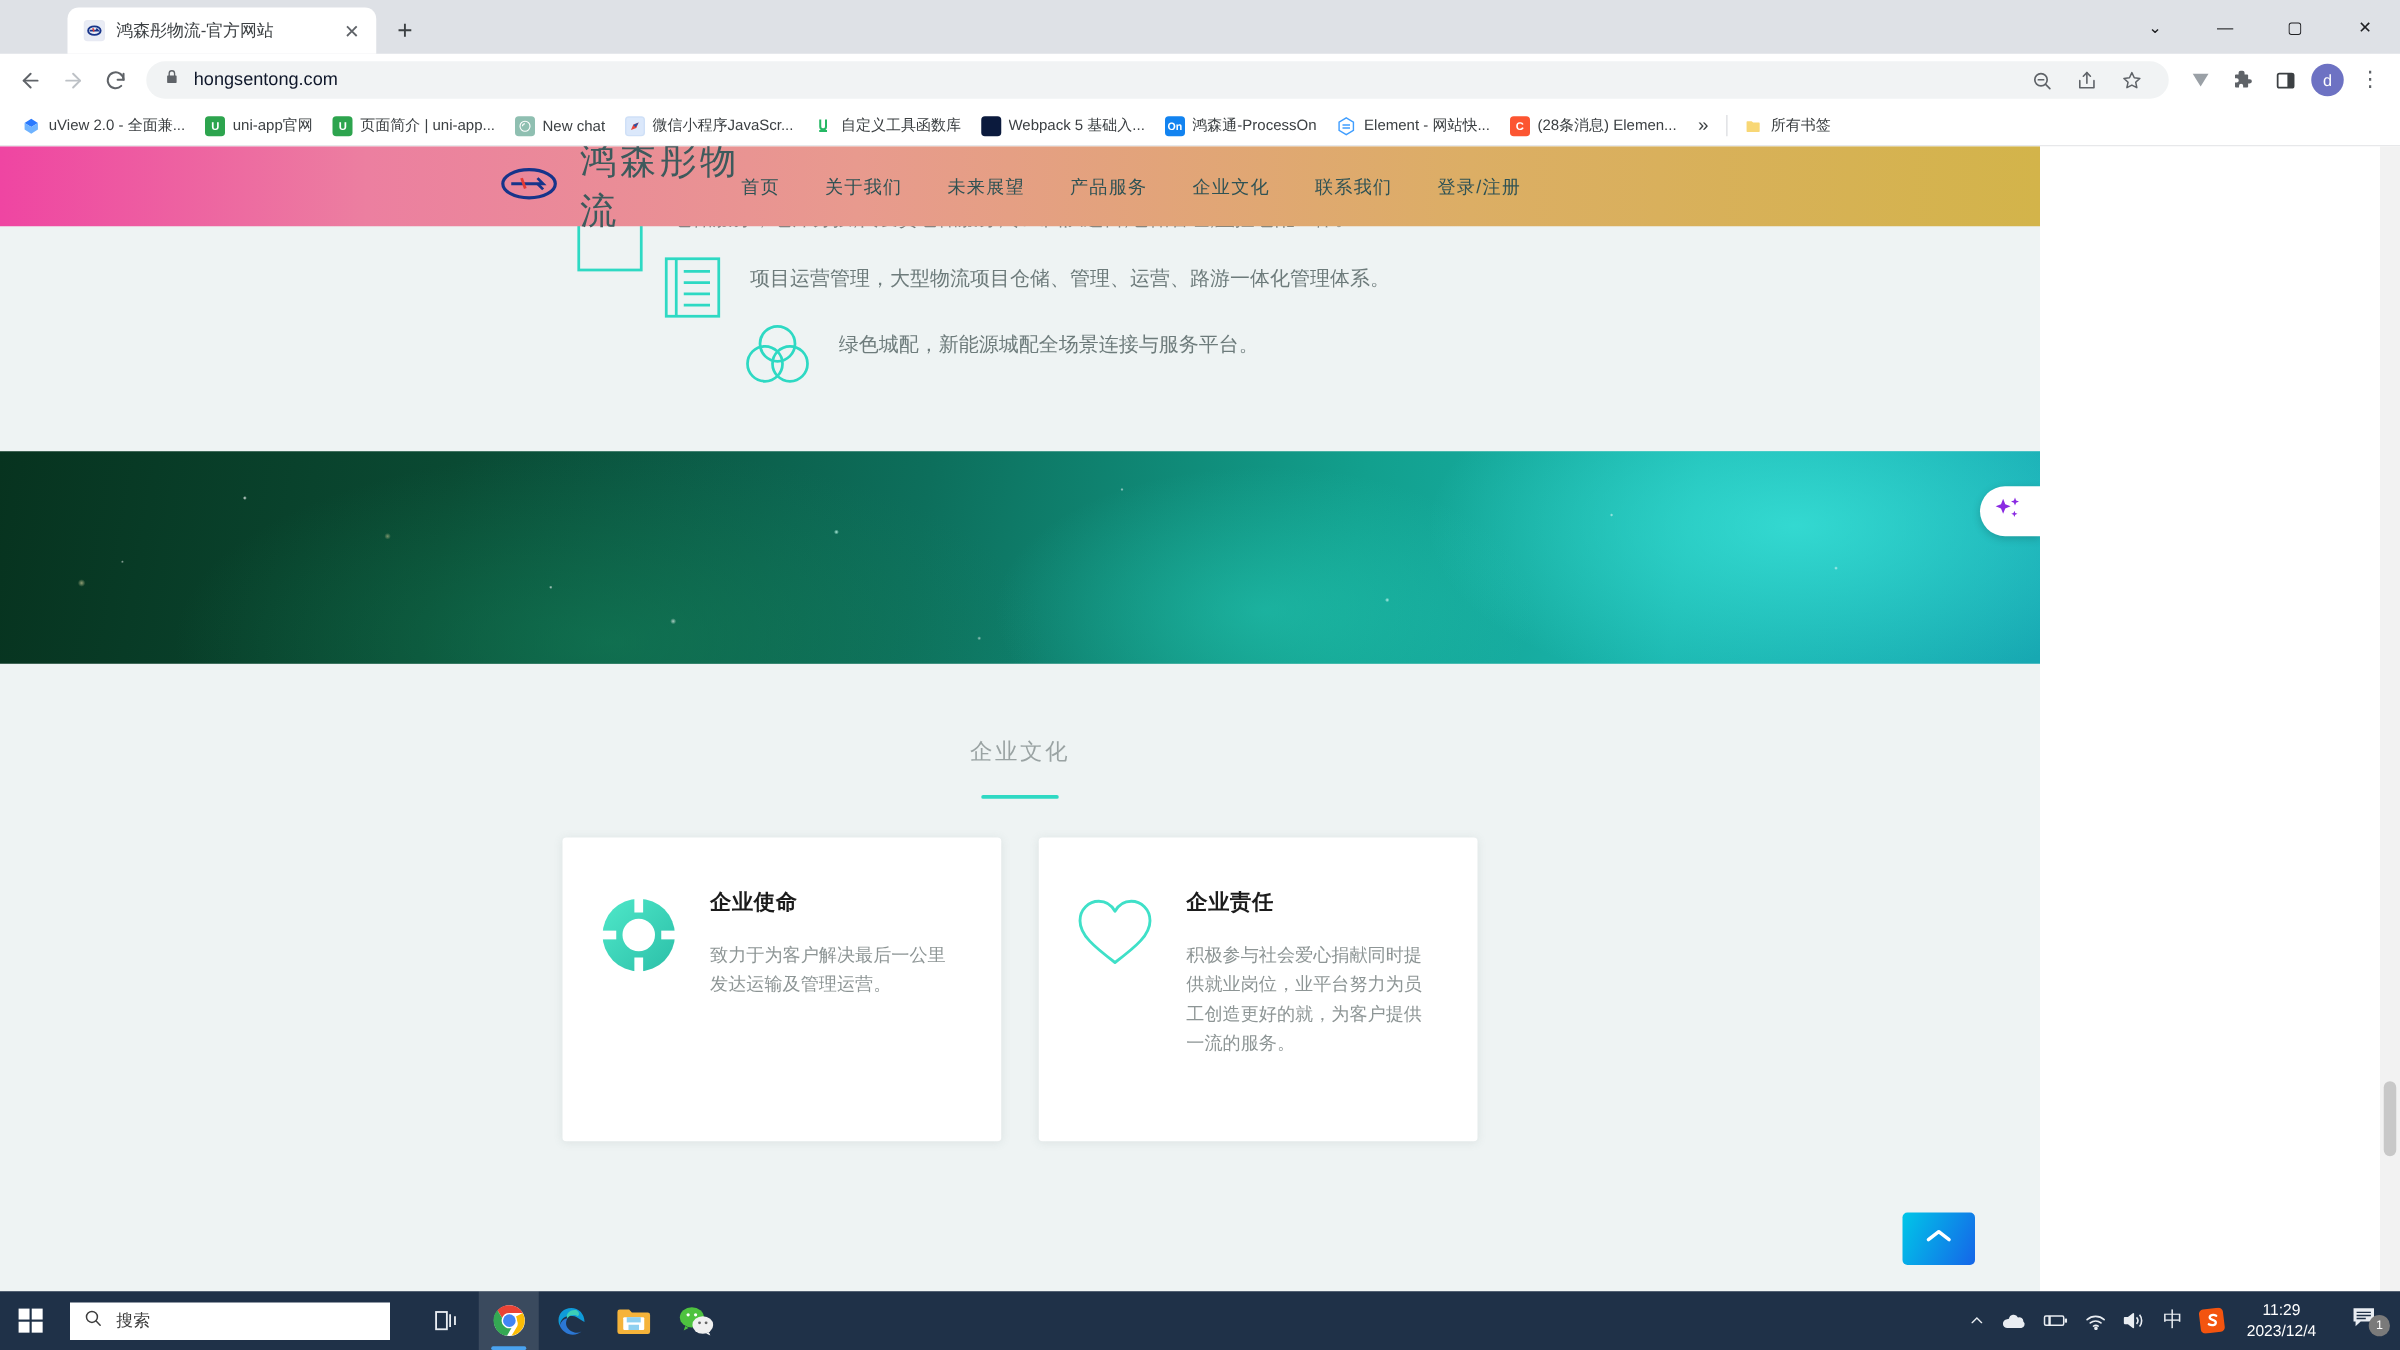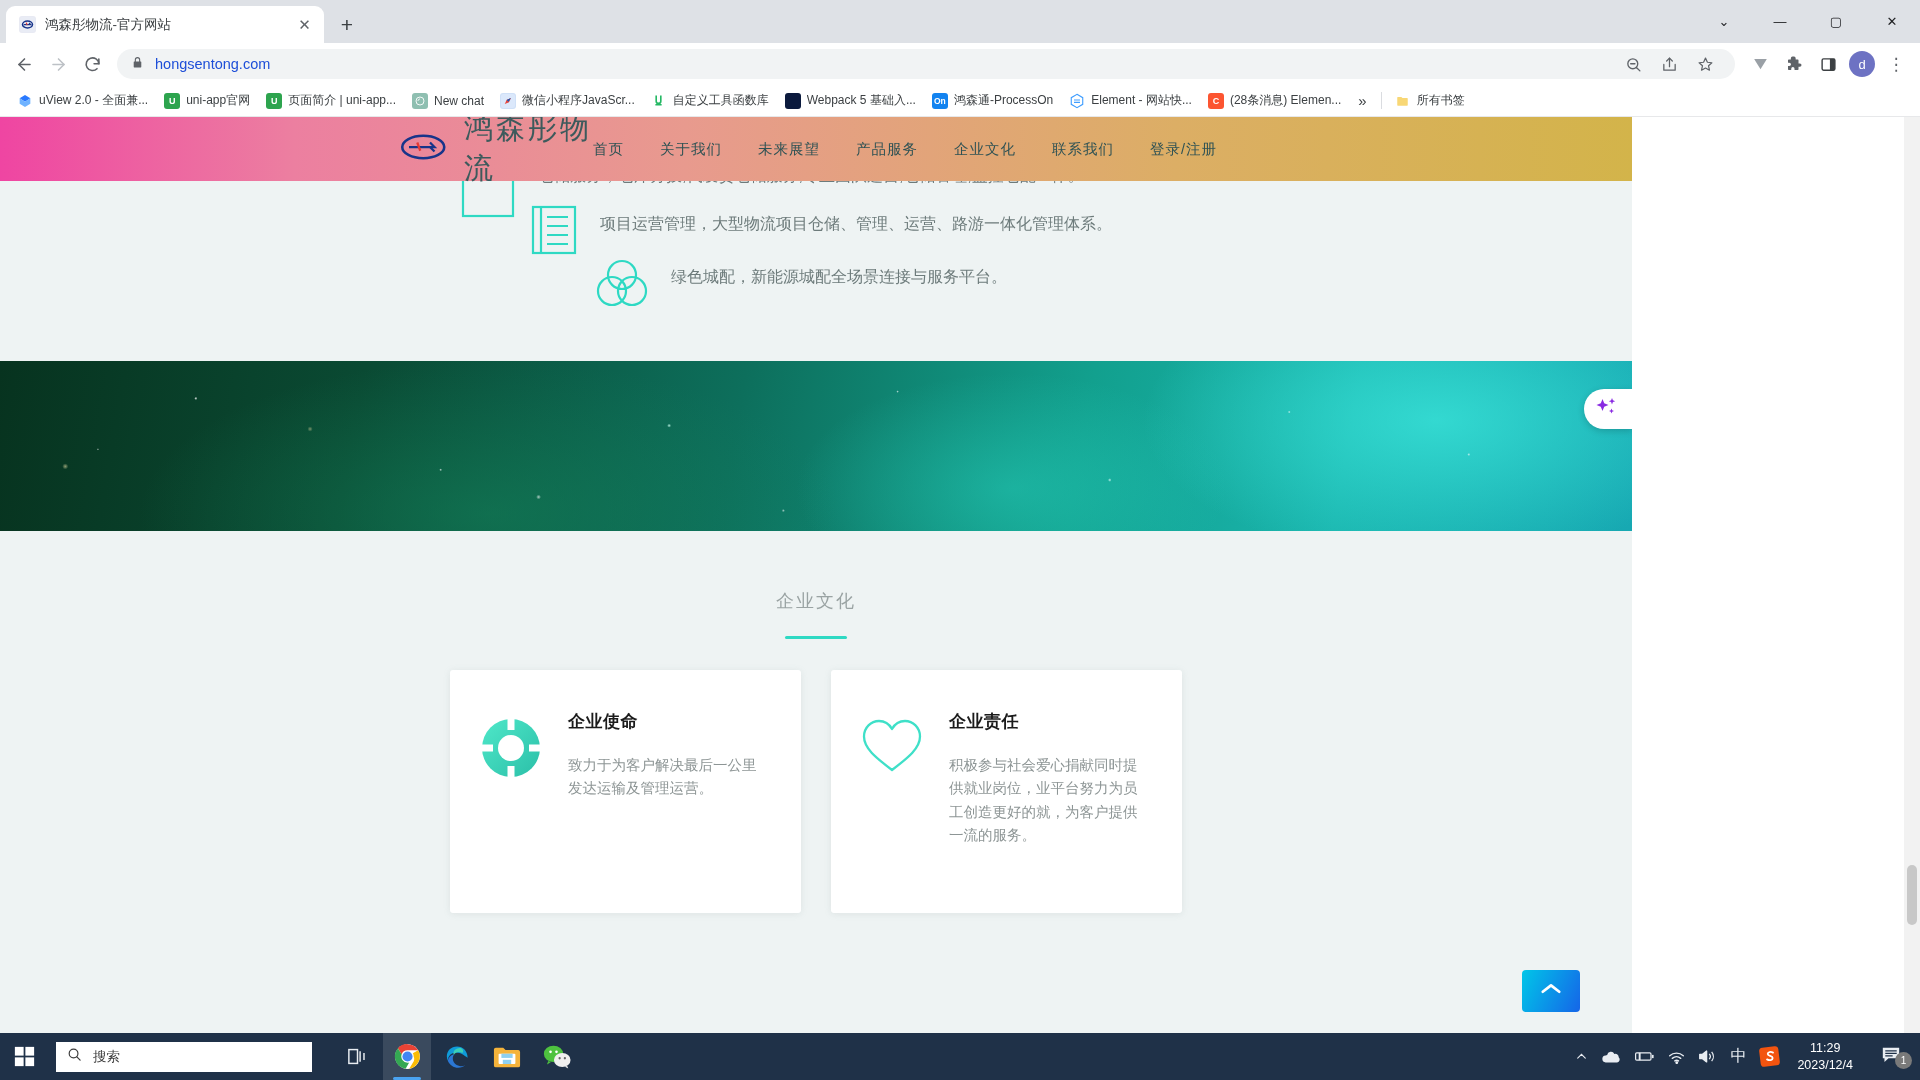--- a/index.html
+++ b/index.html
@@ -11,23 +11,24 @@
   }
 
   
   .browser { width: 1920px; height: 1080px; position: relative; background: #fff; }
 
   .tabstrip {
     height: 43px; background: #dee1e6; display: flex; align-items: flex-end;
     position: relative; padding-left: 6px;
   }
   .tab {
-    height: 37px; width: 318px; background: #fff; border-radius: 9px 9px 0 0;
+    height: 37px; width: 247px; background: #fff; border-radius: 9px 9px 0 0;
     display: flex; align-items: center; padding: 0 10px 0 13px; gap: 9px;
     position: relative;
+    margin-left: 48px;
   }
   .tab-favicon {
     width: 17px; height: 17px; border-radius: 3px; flex: 0 0 17px;
     background: #e8eaf3; display: flex; align-items: center; justify-content: center;
     overflow: hidden;
   }
   .tab-title {
     font-size: 13.5px; color: #3c4043; white-space: nowrap; overflow: hidden;
     text-overflow: ellipsis; flex: 1;
   }
@@ -56,21 +57,21 @@
   .tb-btn {
     width: 32px; height: 32px; border-radius: 50%; display: flex;
     align-items: center; justify-content: center; color: #5f6368; flex: 0 0 32px;
   }
   .tb-btn.disabled { color: #bdc1c6; }
   .omnibox {
     flex: 1; height: 30px; background: #f1f3f4; border-radius: 16px;
     display: flex; align-items: center; padding: 0 14px; gap: 11px;
     margin: 0 7px; min-width: 0;
   }
-  .omni-url { font-size: 14.5px; color: #1d4ed8; white-space: nowrap; }
+  .omni-url { font-size: 14.5px; color: #0f172a; white-space: nowrap; }
   .omni-actions { margin-left: auto; display: flex; align-items: center; gap: 4px; }
   .avatar {
     width: 26px; height: 26px; border-radius: 50%; background: #6d72c3;
     color: #fff; font-size: 13px; display: flex; align-items: center;
     justify-content: center; font-weight: 400;
   }
 
   .bookmarks {
     height: 32px; background: #fff; display: flex; align-items: center;
     padding: 0 10px; gap: 2px; border-bottom: 1px solid #e7e8ea; position: relative;

